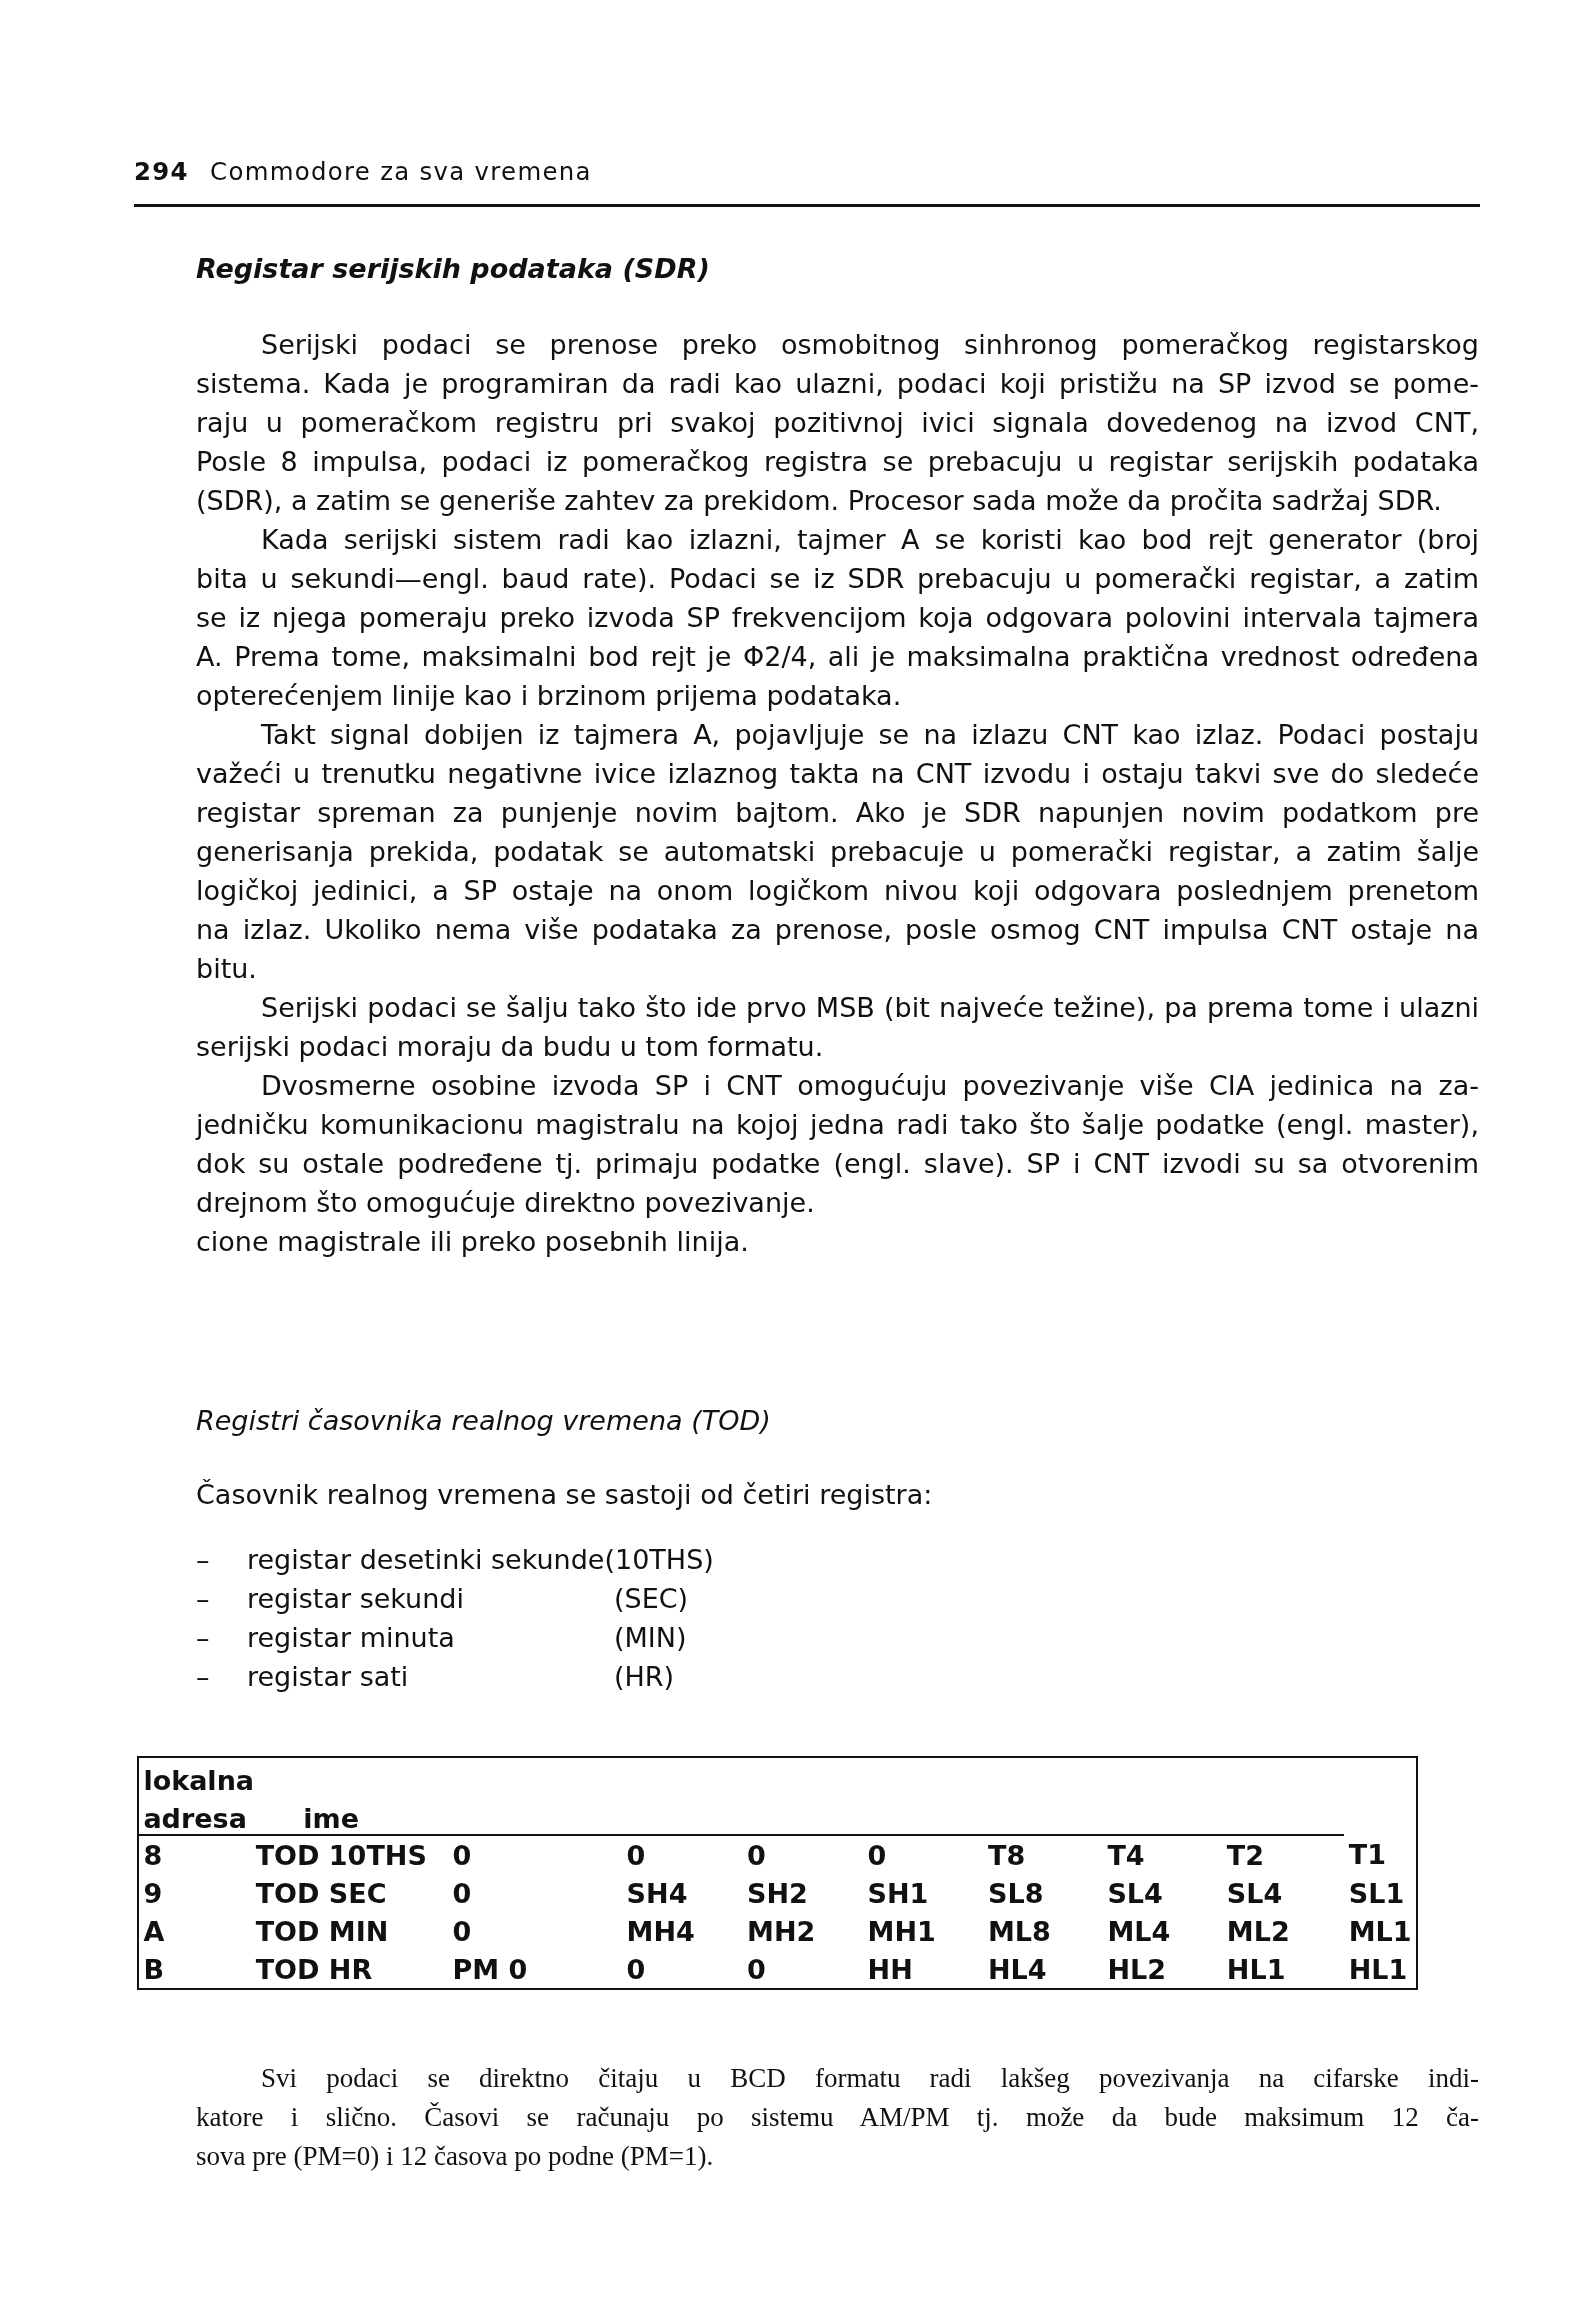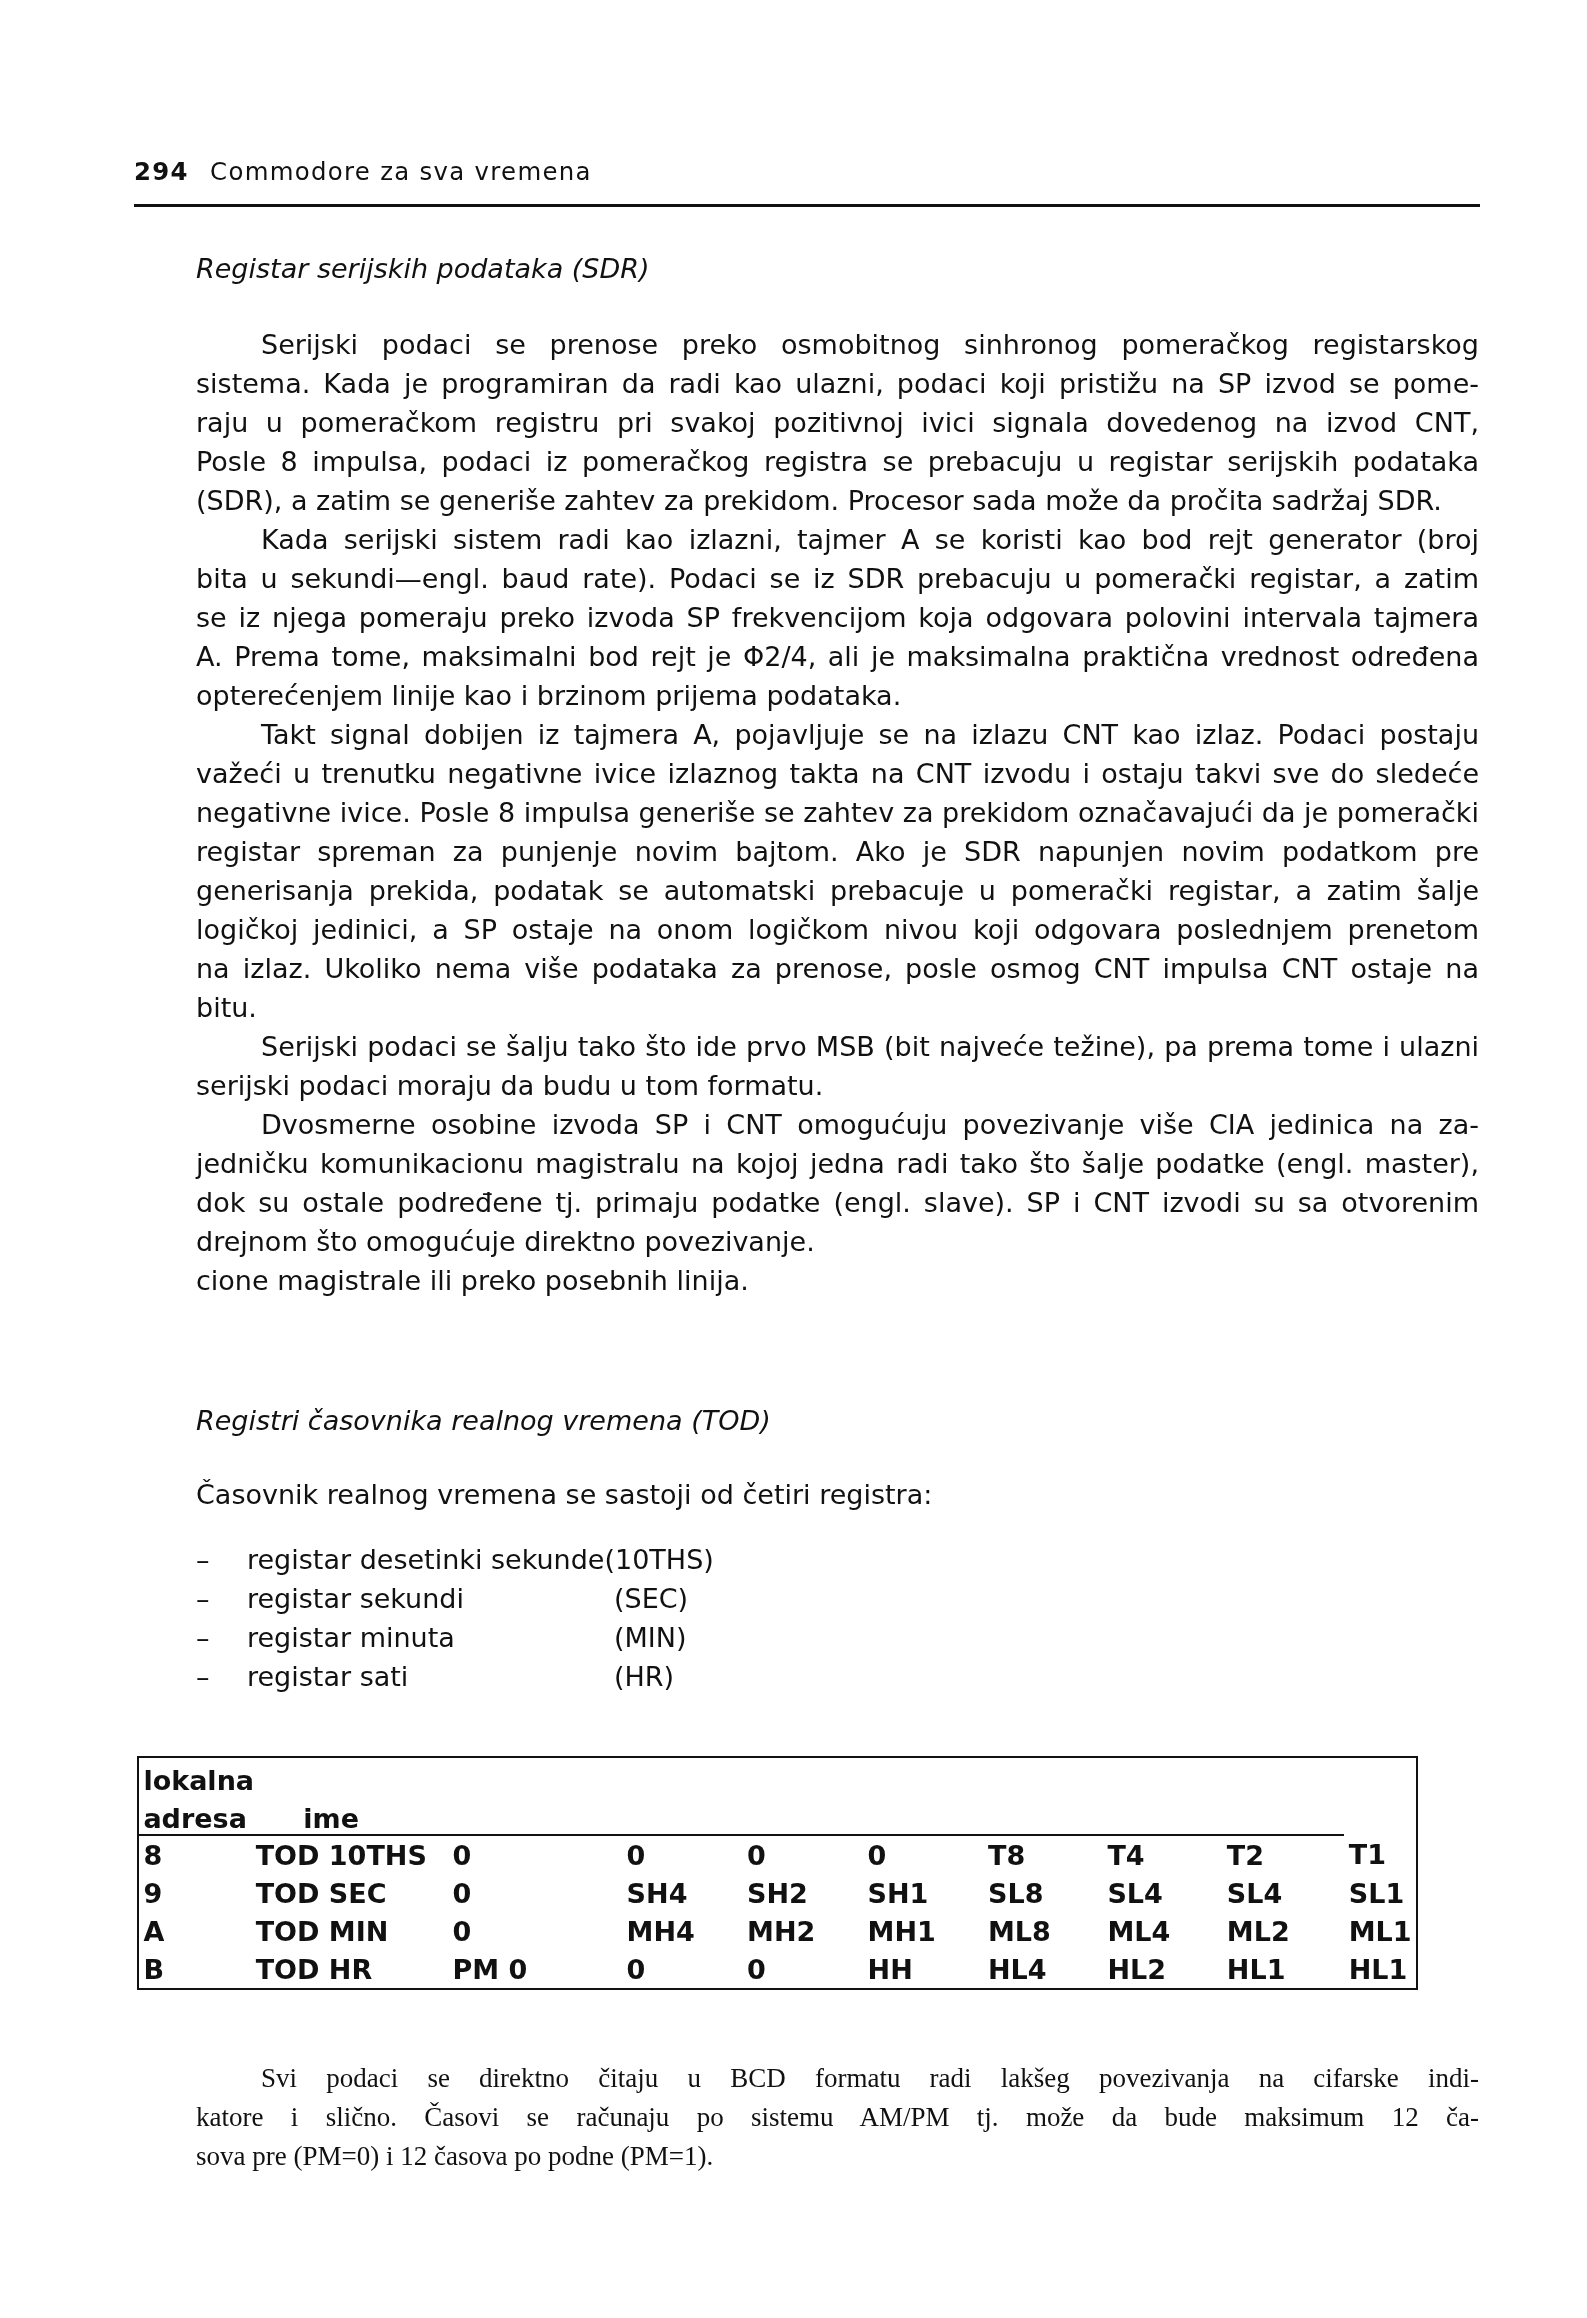--- a/index.html
+++ b/index.html
@@ -36,36 +36,35 @@
 <body>
 
 <div class="page">
 
   <div class="running-head">
     <span class="num">294</span>
     <span>Commodore za sva vremena</span>
   </div>
   <div class="head-rule"></div>
 
-  <div class="section-title" style="top:253px;">Registar serijskih podataka (SDR)</div>
+  <div class="section-title" style="top:253px;font-weight:bold;">Registar serijskih podataka (SDR)</div>
 
   <div class="body-text" id="sdr-body" style="top:325px;">
       <span class="line indent">Serijski podaci se prenose preko osmobitnog sinhronog pomeračkog registarskog</span>
       <span class="line">sistema. Kada je programiran da radi kao ulazni, podaci koji pristižu na SP izvod se pome-</span>
       <span class="line">raju u pomeračkom registru pri svakoj pozitivnoj ivici signala dovedenog na izvod CNT,</span>
       <span class="line">Posle 8 impulsa, podaci iz pomeračkog registra se prebacuju u registar serijskih podataka</span>
       <span class="line last">(SDR), a zatim se generiše zahtev za prekidom. Procesor sada može da pročita sadržaj SDR.</span>
       <span class="line indent">Kada serijski sistem radi kao izlazni, tajmer A se koristi kao bod rejt generator (broj</span>
       <span class="line">bita u sekundi—engl. baud rate). Podaci se iz SDR prebacuju u pomerački registar, a zatim</span>
       <span class="line">se iz njega pomeraju preko izvoda SP frekvencijom koja odgovara polovini intervala tajmera</span>
       <span class="line">A. Prema tome, maksimalni bod rejt je Φ2/4, ali je maksimalna praktična vrednost određena</span>
       <span class="line last">opterećenjem linije kao i brzinom prijema podataka.</span>
       <span class="line indent">Takt signal dobijen iz tajmera A, pojavljuje se na izlazu CNT kao izlaz. Podaci postaju</span>
       <span class="line">važeći u trenutku negativne ivice izlaznog takta na CNT izvodu i ostaju takvi sve do sledeće</span>
-      <span class="line">negativne ivice. Posle 8 impulsa generiše se zahtev za prekidom označavajući da je pomerački</span>
       <span class="line">registar spreman za punjenje novim bajtom. Ako je SDR napunjen novim podatkom pre</span>
       <span class="line">generisanja prekida, podatak se automatski prebacuje u pomerački registar, a zatim šalje</span>
       <span class="line">logičkoj jedinici, a SP ostaje na onom logičkom nivou koji odgovara poslednjem prenetom</span>
       <span class="line">na izlaz. Ukoliko nema više podataka za prenose, posle osmog CNT impulsa CNT ostaje na</span>
       <span class="line last">bitu.</span>
       <span class="line indent">Serijski podaci se šalju tako što ide prvo MSB (bit najveće težine), pa prema tome i ulazni</span>
       <span class="line last">serijski podaci moraju da budu u tom formatu.</span>
       <span class="line indent">Dvosmerne osobine izvoda SP i CNT omogućuju povezivanje više CIA jedinica na za-</span>
       <span class="line">jedničku komunikacionu magistralu na kojoj jedna radi tako što šalje podatke (engl. master),</span>
       <span class="line">dok su ostale podređene tj. primaju podatke (engl. slave). SP i CNT izvodi su sa otvorenim</span>

